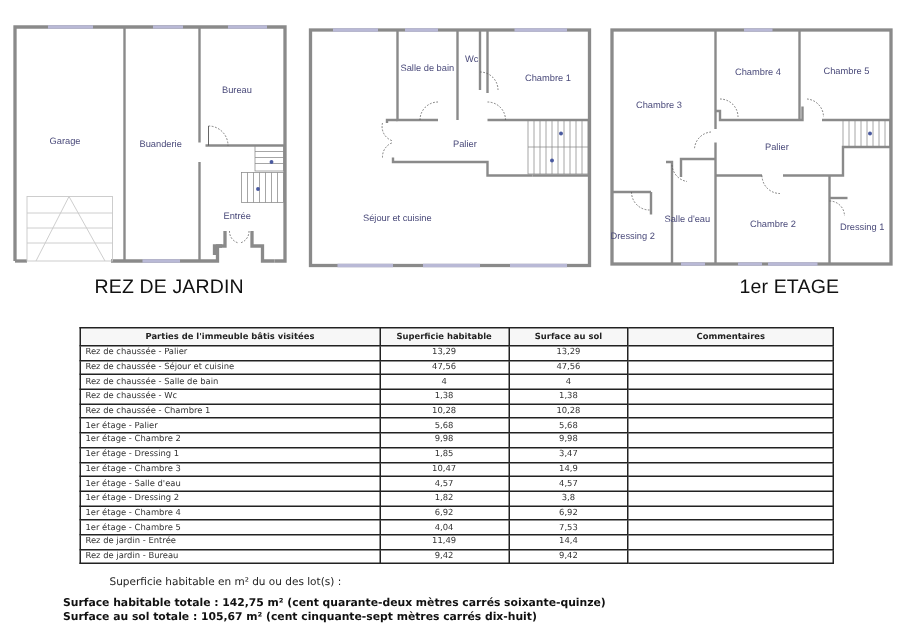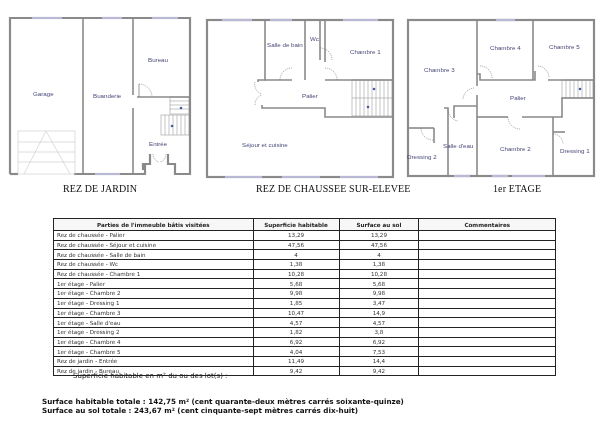--- a/index.html
+++ b/index.html
@@ -1,35 +1,35 @@
 <!DOCTYPE html>
 <html><head>
 <meta charset="utf-8">
 <style>
   * { margin: 0; padding: 0; box-sizing: border-box; }
   html, body { width: 600px; height: 425px; background: #ffffff; overflow: hidden; }
   body { position: relative; font-family: "DejaVu Sans", sans-serif; color: #000; }
 
   .plans { position: absolute; left: 0; top: 0; width: 600px; height: 200px; }
   .plan-svg { position: absolute; top: 0; left: 0; }
-  .plan-caption { position: absolute; font-family: Liberation Serif, serif; font-size: 10px; color: #111; white-space: nowrap; letter-spacing: 0.1px; }
+  .plan-caption { position: absolute; font-family: Liberation Sans, sans-serif; font-size: 13px; color: #111; white-space: nowrap; letter-spacing: 0.1px; }
   .room-label { font-family: "Liberation Sans", sans-serif; font-size: 6.2px; fill: #4a4a7a; }
 
   table.areas {
     position: absolute; left: 53px; top: 218px; width: 503px;
     border-collapse: collapse; font-family: "DejaVu Sans", sans-serif; font-size: 5.6px;
   }
   table.areas th, table.areas td { border: 1px solid #222; height: 9.7px; line-height: 8px; padding: 0 3px; white-space: nowrap; }
   table.areas th { font-weight: bold; text-align: center; background: #f7f7f7; color: #222; height: 12px; }
   table.areas td.part { text-align: left; color: #333; }
   table.areas td.num { text-align: center; color: #333; }
   table.areas td.comment { color: #333; }
   col.c1 { width: 200px; } col.c2 { width: 86px; } col.c3 { width: 80px; } col.c4 { width: 137px; }
 
-  .summary-label { position: absolute; left: 73px; top: 372px; font-family: "DejaVu Sans", sans-serif; font-size: 7px; color: #222; white-space: nowrap; }
+  .summary-label { position: absolute; left: 73px; top: 384px; font-family: "DejaVu Sans", sans-serif; font-size: 7px; color: #222; white-space: nowrap; }
   .total-line { position: absolute; left: 0; width: 600px; text-align: left; font-family: "DejaVu Sans", sans-serif; font-size: 7.2px; font-weight: bold; color: #111; white-space: nowrap; }
   .total-1 { top: 397px; left: 42px; width: 520px; }
   .total-2 { top: 406px; left: 42px; width: 520px; }
 </style>
 </head>
 <body>
 
 <div class="plans">
   <svg class="plan-svg" width="600" height="200" viewBox="0 0 600 200">
     <defs>
@@ -185,21 +185,20 @@
       <text class="room-label" x="549" y="49">Chambre 5</text>
       <text class="room-label" x="510" y="100">Palier</text>
       <text class="room-label" x="443" y="148">Salle d'eau</text>
       <text class="room-label" x="407" y="159">Dressing 2</text>
       <text class="room-label" x="500" y="151">Chambre 2</text>
       <text class="room-label" x="560" y="153">Dressing 1</text>
     </g>
   </svg>
 
   <div class="plan-caption" style="left:63px; top:183px;">REZ DE JARDIN</div>
-  <div class="plan-caption" style="left:256px; top:183px;">REZ DE CHAUSSEE SUR-ELEVEE</div>
   <div class="plan-caption" style="left:476px; top:183px;margin-left:17px;">1er ETAGE</div>
 </div>
 
 <table class="areas">
   <colgroup>
       <col class="c1">
       <col class="c2">
       <col class="c3">
       <col class="c4">
     </colgroup>
@@ -300,13 +299,13 @@
         <td class="part">Rez de jardin - Bureau</td>
         <td class="num">9,42</td>
         <td class="num">9,42</td>
         <td class="comment"></td>
       </tr>
   </tbody>
 </table>
 
 <div class="summary-label">Superficie habitable en m² du ou des lot(s) :</div>
 <div class="total-line total-1">Surface habitable totale : 142,75 m² (cent quarante-deux mètres carrés soixante-quinze)</div>
-<div class="total-line total-2">Surface au sol totale : 243,67 m² (cent cinquante-sept mètres carrés dix-huit)</div>
+<div class="total-line total-2">Surface au sol totale : 105,67 m² (cent cinquante-sept mètres carrés dix-huit)</div>
 
 </body></html>

